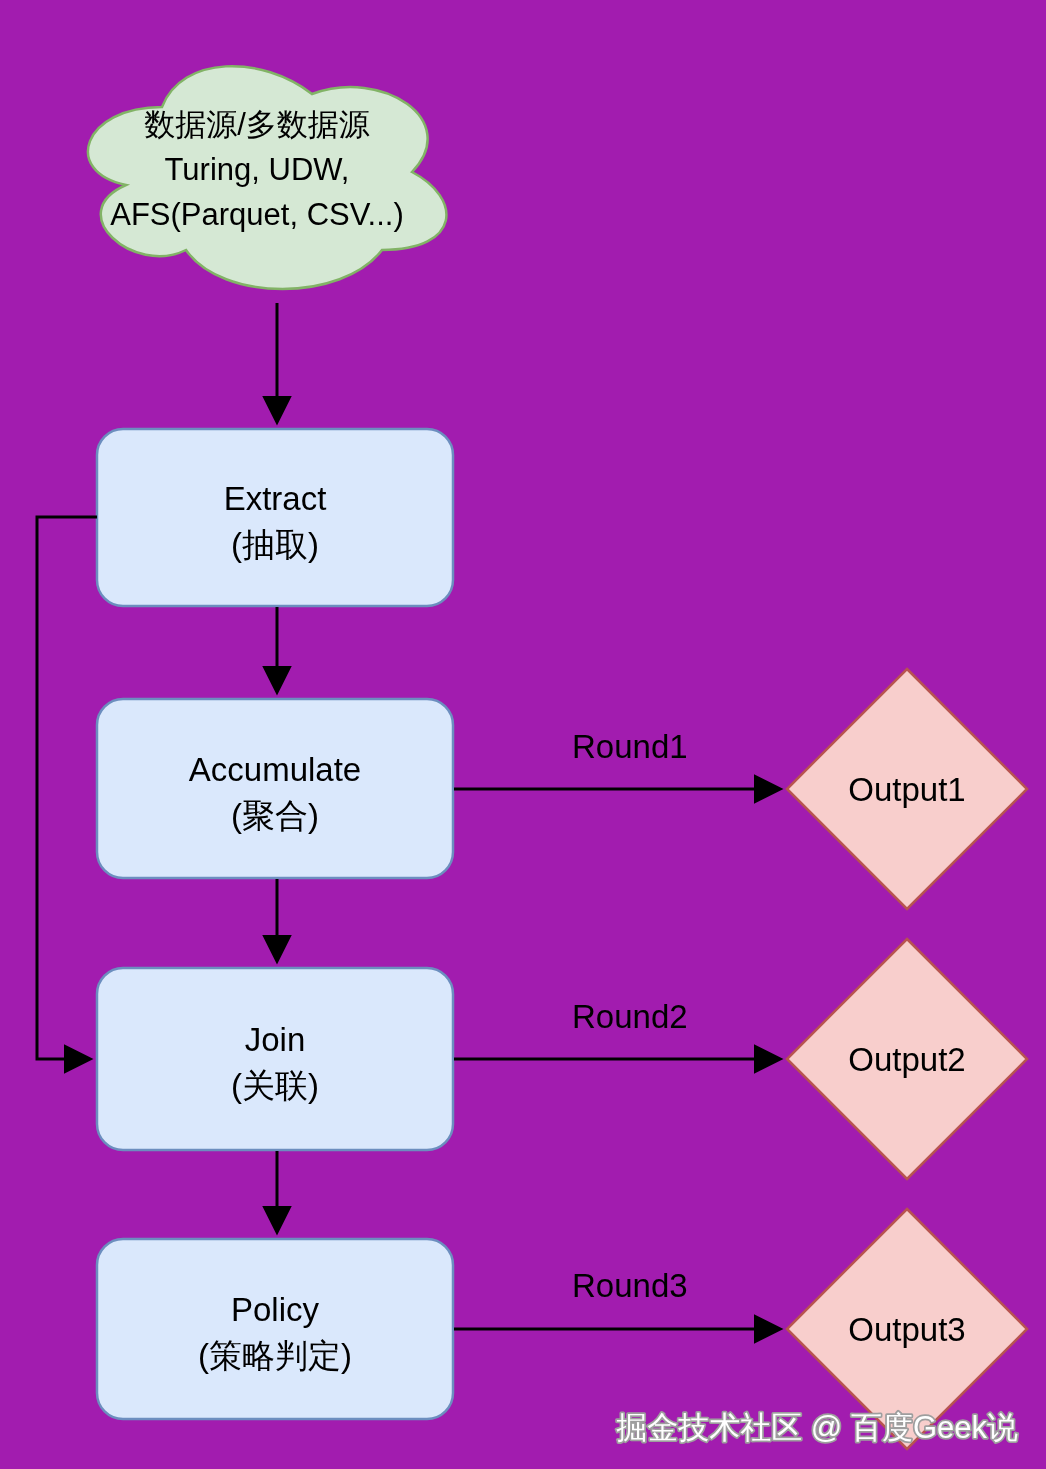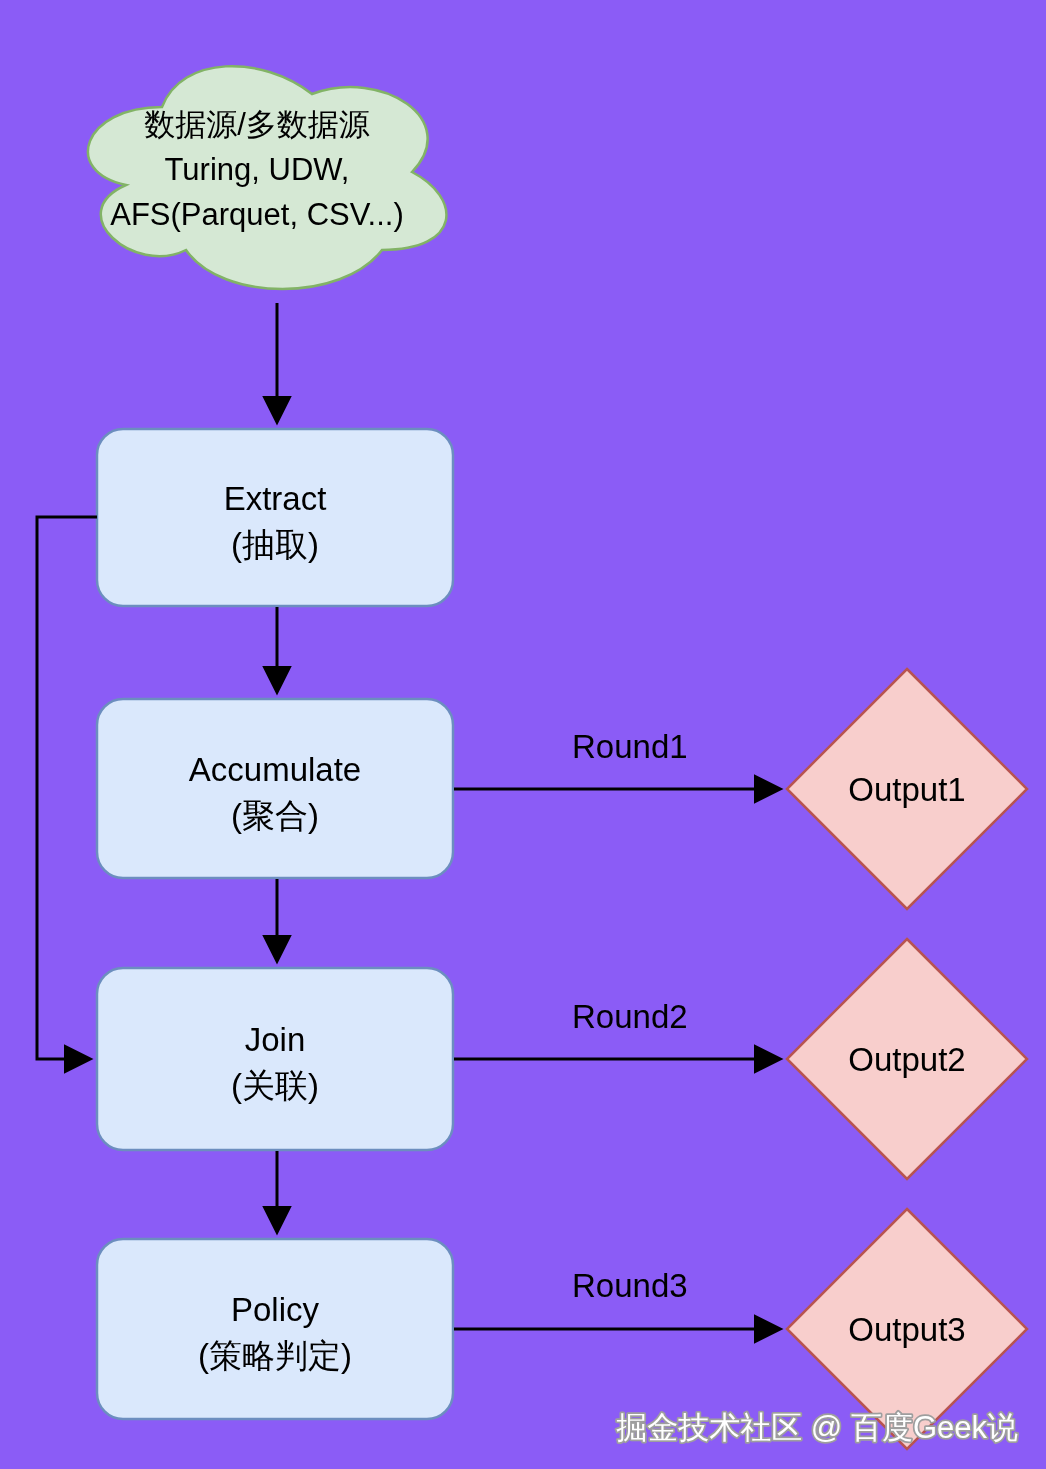--- a/index.html
+++ b/index.html
@@ -4,21 +4,21 @@
 <style>
   html, body {
     margin: 0;
     padding: 0;
     background: #ffffff;
   }
   .canvas {
     position: relative;
     width: 1046px;
     height: 1469px;
-    background: #8b5cf6;
+    background: #a21caf;
     font-family: "Liberation Sans", "DejaVu Sans", sans-serif;
   }
   svg { display: block; }
   .node-shape { stroke-width: 2.5; }
   .edge {
     stroke-width: 3;
     fill: none;
   }
   .node-label {
     font-size: 33px;

